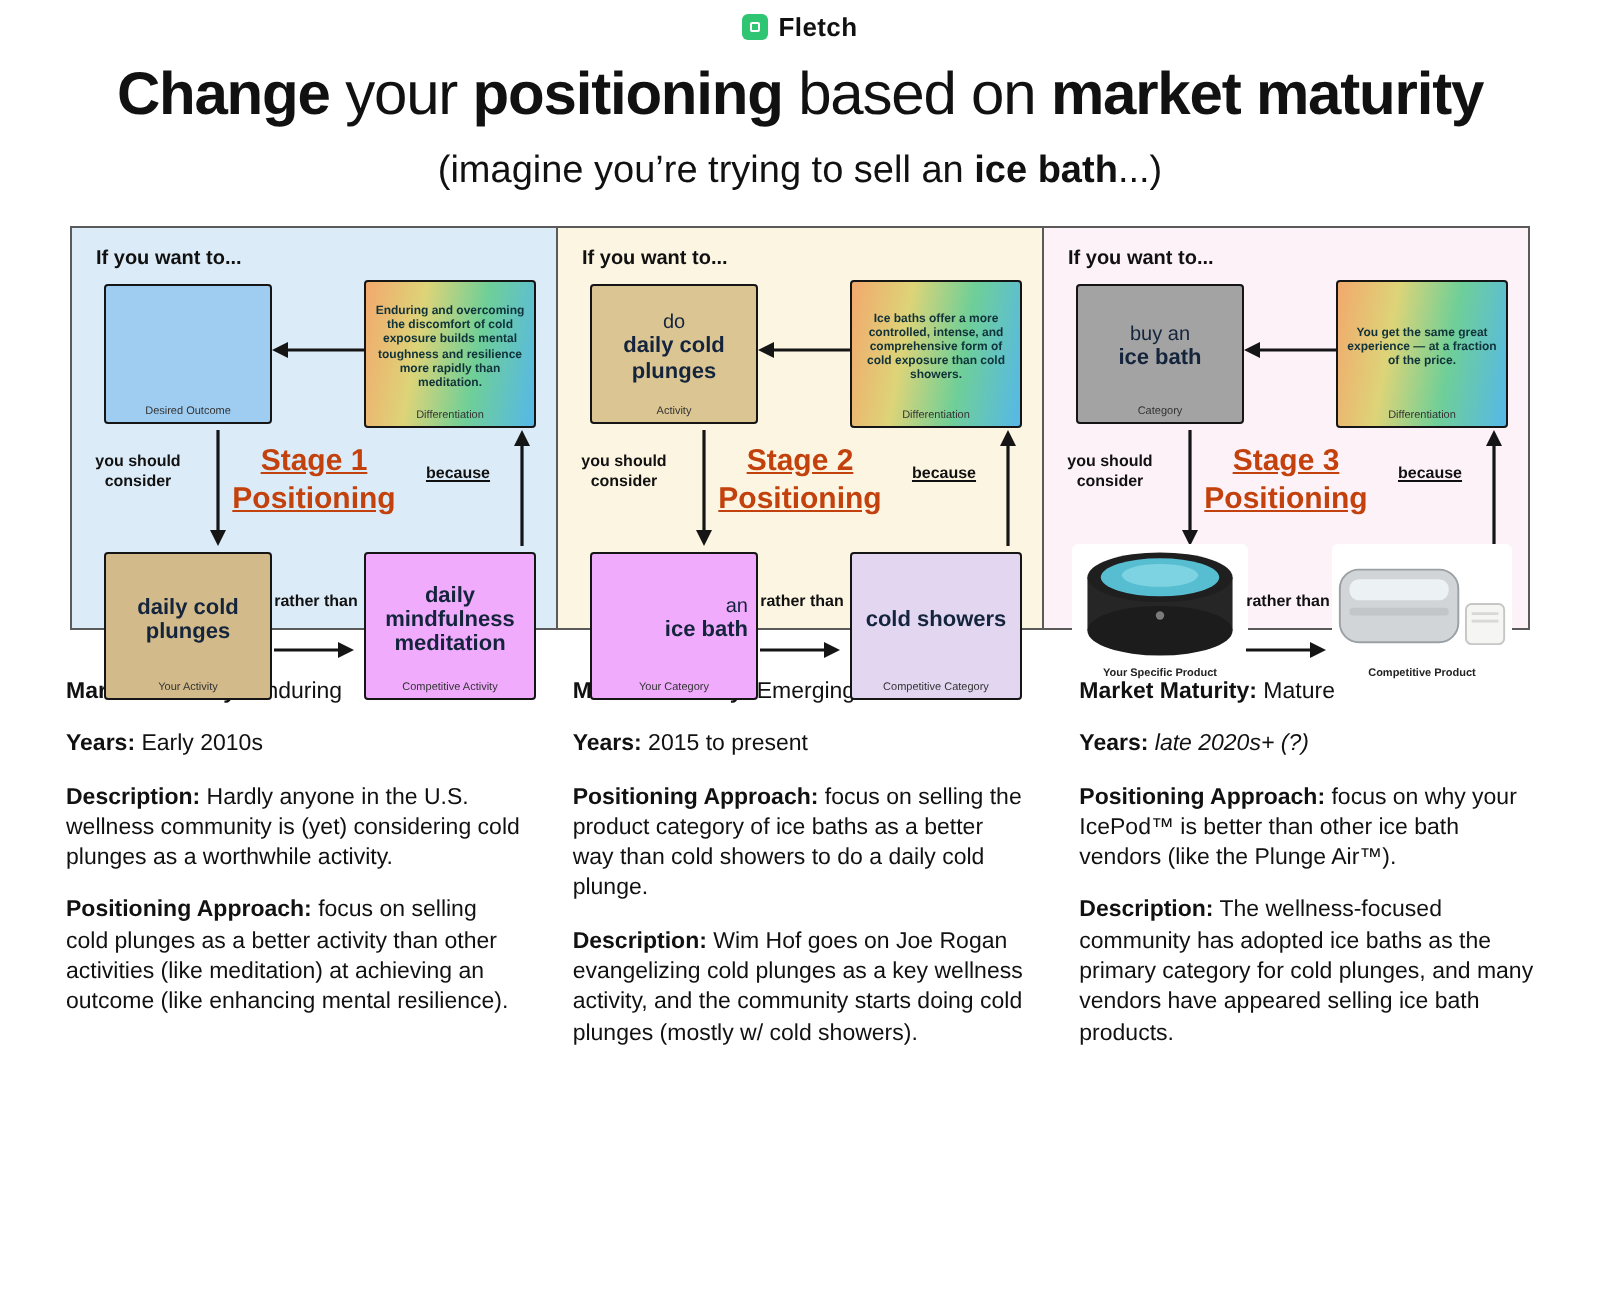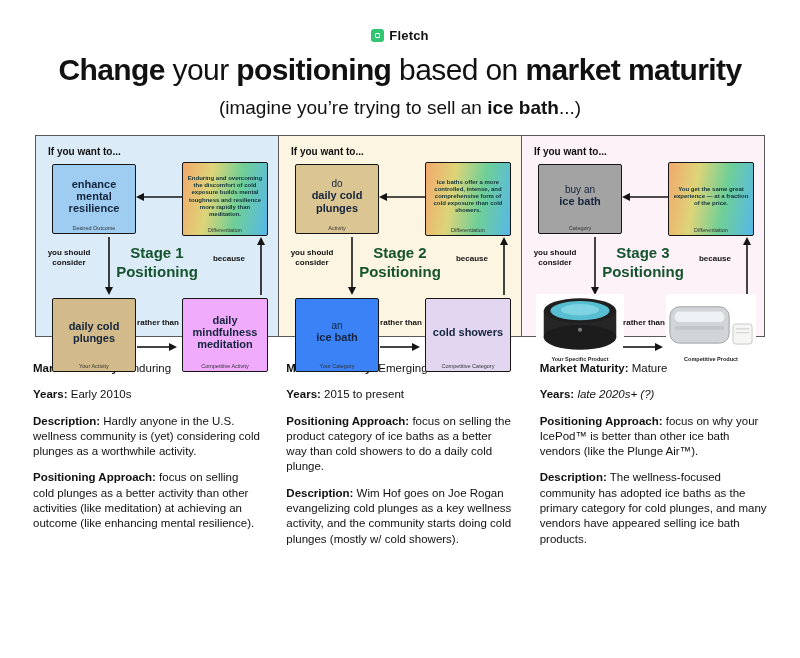--- a/index.html
+++ b/index.html
@@ -1,19 +1,19 @@
 <!DOCTYPE html>
 <html><head>
 <meta charset="utf-8">
 <style>
   * { box-sizing: border-box; margin: 0; padding: 0; }
   html,body { width: 800px; height: 658px; background: #ffffff; font-family: "Liberation Sans", sans-serif; color: #111; }
 
   
-  .logo-row { display:flex; justify-content:center; align-items:center; gap:5px; padding-top:28px; }
+  .logo-row { display:flex; justify-content:center; align-items:center; gap:5px; padding-top:6px; }
   .logo-mark { width:13px; height:13px; background:#2fc572; border-radius:3px; display:inline-flex; align-items:center; justify-content:center; }
   .logo-inner { width:5px; height:5px; border:1.6px solid #fff; border-radius:1px; }
   .logo-text { font-size:13px; font-weight:700; letter-spacing:.2px; }
 
   h1.title { text-align:center; font-size:30px; font-weight:400; letter-spacing:-0.6px; margin-top:10px; }
   h1.title .b { font-weight:700; }
   .subtitle { text-align:center; font-size:19px; font-weight:400; margin-top:10px; }
   .subtitle .b { font-weight:700; }
 
   
@@ -36,27 +36,27 @@
               background:linear-gradient(100deg,#f2a96d 0%,#ddd478 32%,#6fcf97 64%,#56b8e8 100%);
               padding:5px 4px 10px; }
   .diff-text { font-size:6px; font-weight:700; line-height:1.2; color:#10323a; }
   .box-bl { top:162px; left:16px; width:84px; height:74px; }
   .box-br { top:162px; left:146px; width:86px; height:74px; }
 
   .c-blue       { background:#9fcdf1; }
   .c-tan-dark   { background:#d2ba8a; }
   .c-tan-light  { background:#f0abfc; }
   .c-tan-mid    { background:#dac593; }
-  .c-purp-dark  { background:#3b82f6; }
+  .c-purp-dark  { background:#f0abfc;align-items:flex-end; }
   .c-purp-light { background:#e2d6f1;justify-content:center; }
   .c-purp-mid   { background:#a3a3a3; }
 
   .lbl-you { position:absolute; top:112px; left:8px; width:50px; font-size:8px; font-weight:700; text-align:center; line-height:1.25; }
-  .lbl-because { position:absolute; top:118px; left:170px; width:46px; font-size:8px; font-weight:700; text-align:center; }
-  .stage-title { position:absolute; top:108px; left:0; right:0; text-align:center; font-size:15px; font-weight:700; line-height:1.25; color:#14532d; }
+  .lbl-because { position:absolute; top:118px; left:170px; width:46px; font-size:8px; font-weight:700; text-align:center;text-decoration:underline; }
+  .stage-title { position:absolute; top:108px; left:0; right:0; text-align:center; font-size:15px; font-weight:700; line-height:1.25; color:#c2410c;text-decoration:underline; }
   .lbl-rather { position:absolute; top:182px; left:99px; width:46px; font-size:8px; font-weight:700; text-align:center; line-height:1.25; }
 
   .arrow-left  { position:absolute; top:56px;  left:100px; }
   .arrow-down  { position:absolute; top:101px; left:68px;  }
   .arrow-up    { position:absolute; top:101px; left:220px; }
   .arrow-right { position:absolute; top:206px; left:101px; }
 
   
   .prod { position:absolute; display:flex; flex-direction:column; align-items:center; }
   .prod-left  { top:158px; left:12px;  width:92px; }
@@ -85,21 +85,20 @@
 
 <div class="subtitle"><span>(imagine you’re trying to sell an </span><span class="b">ice bath</span><span>...)</span></div>
 
 <div class="diagram">
 
   <div class="stage stage-1">
     <div class="iywt">If you want to...</div>
 
     <div class="box box-tl c-blue">
 
-      <div class="box-main">enhance mental resilience</div>
       <div class="box-label">Desired Outcome</div>
     </div>
 
     <div class="box box-diff">
       <div class="diff-text">Enduring and overcoming the discomfort of cold exposure builds mental toughness and resilience more rapidly than meditation.</div>
       <div class="box-label">Differentiation</div>
     </div>
 
     <svg class="arrow-left" width="46" height="10" viewBox="0 0 46 10">
         <line x1="46" y1="5" x2="8" y2="5" stroke="#151515" stroke-width="1.6"></line>

